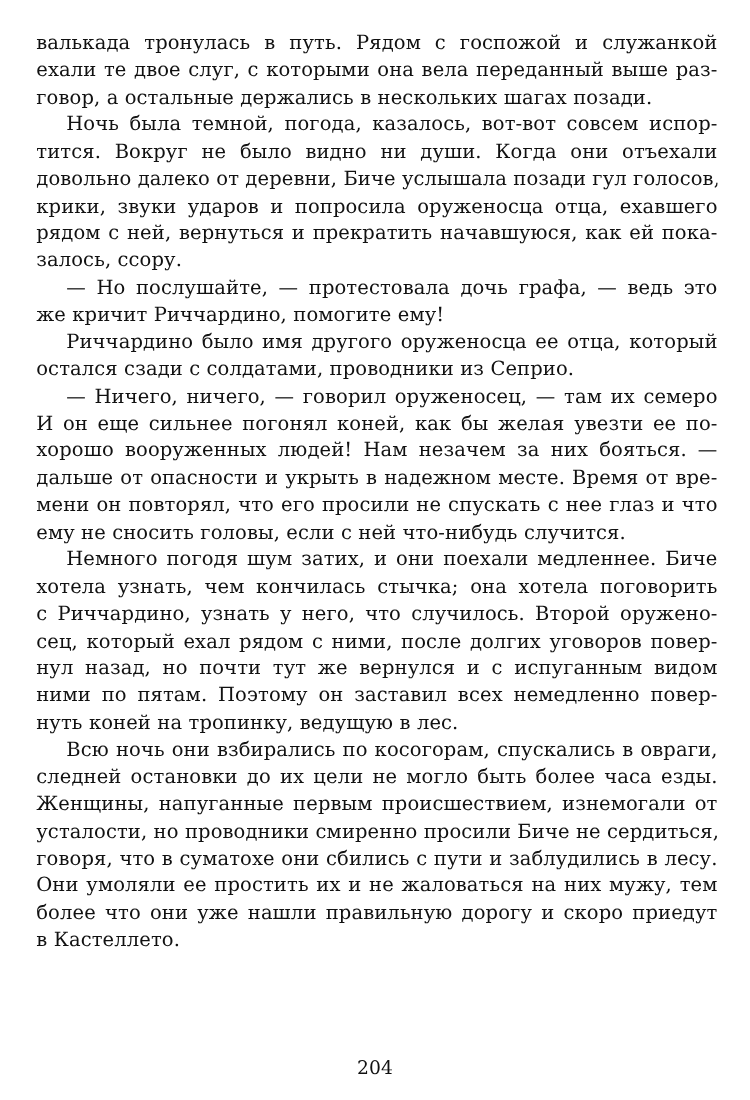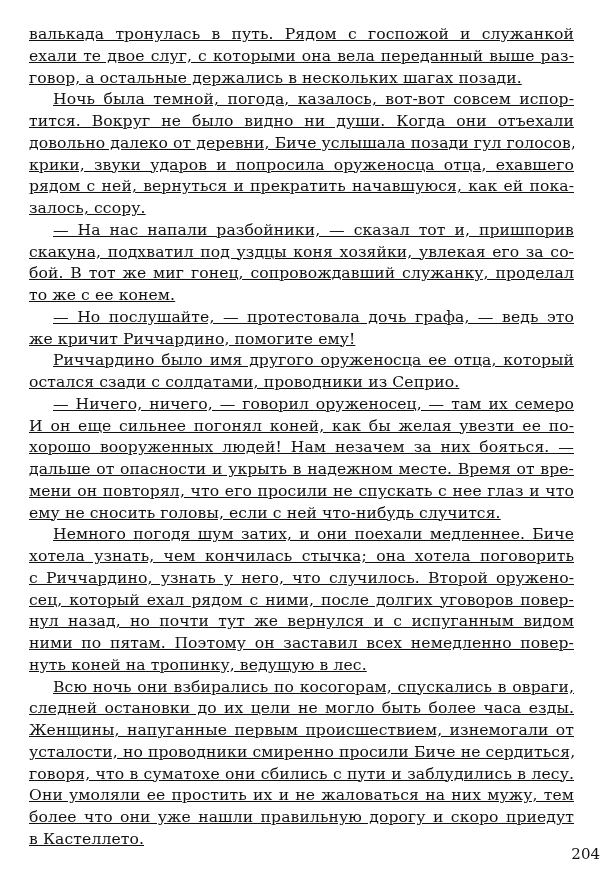--- a/index.html
+++ b/index.html
@@ -29,31 +29,30 @@
     text-align: justify;
     text-align-last: left;
     hyphens: manual;
   }
   .line {
     display: block;
     text-align: justify;
     text-align-last: justify;
     white-space: nowrap;
     overflow: hidden;
-    text-decoration: underline;
   }
   .line.last {
     text-align-last: left;
   }
   .page-number {
     position: absolute;
     left: 0;
     width: 600px;
     top: 845px;
-    text-align: right;
+    text-align: center;
     font-family: "DejaVu Serif", "Liberation Serif", serif;
     font-size: 15px;
     color: #111111;
   }
 </style>
 </head>
 <body>
 
 <div class="page">
 
@@ -65,26 +64,20 @@
 
   <div class="para">
     <span class="line" style="padding-left:24px">Ночь была темной, погода, казалось, вот-вот совсем испор-</span>
     <span class="line">тится. Вокруг не было видно ни души. Когда они отъехали</span>
     <span class="line">довольно далеко от деревни, Биче услышала позади гул голосов,</span>
     <span class="line">крики, звуки ударов и попросила оруженосца отца, ехавшего</span>
     <span class="line">рядом с ней, вернуться и прекратить начавшуюся, как ей пока-</span>
     <span class="line last">залось, ссору.</span>
   </div>
 
-  <div class="para">
-    <span class="line" style="padding-left:24px">— На нас напали разбойники, — сказал тот и, пришпорив</span>
-    <span class="line">скакуна, подхватил под уздцы коня хозяйки, увлекая его за со-</span>
-    <span class="line">бой. В тот же миг гонец, сопровождавший служанку, проделал</span>
-    <span class="line last">то же с ее конем.</span>
-  </div>
 
   <div class="para">
     <span class="line" style="padding-left:24px">— Но послушайте, — протестовала дочь графа, — ведь это</span>
     <span class="line last">же кричит Риччардино, помогите ему!</span>
   </div>
 
   <div class="para">
     <span class="line" style="padding-left:24px">Риччардино было имя другого оруженосца ее отца, который</span>
     <span class="line last">остался сзади с солдатами, проводники из Сеприо.</span>
   </div>

